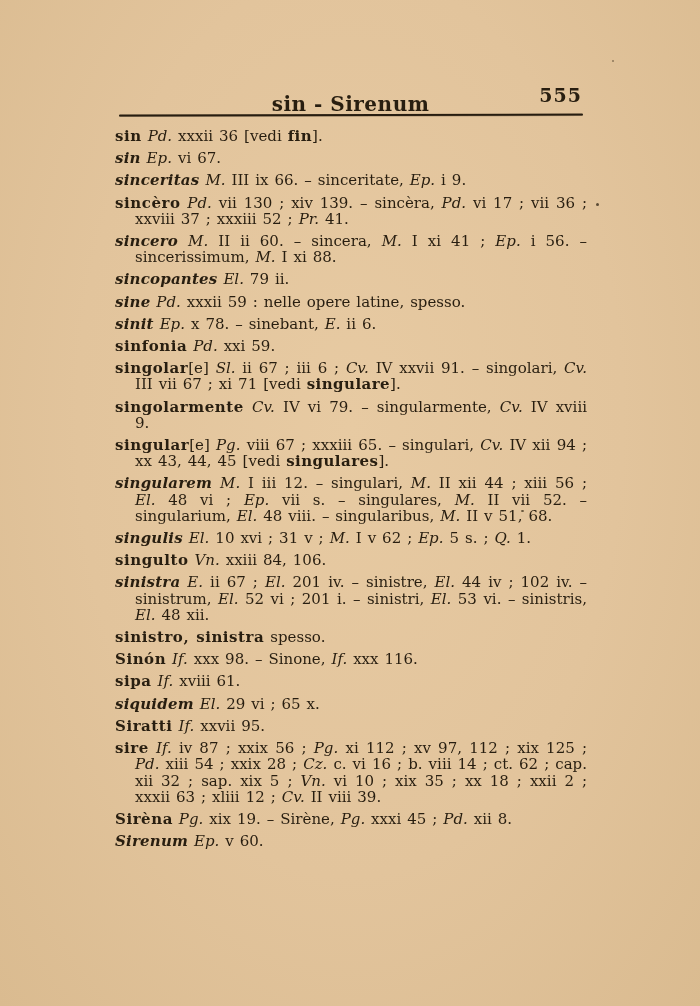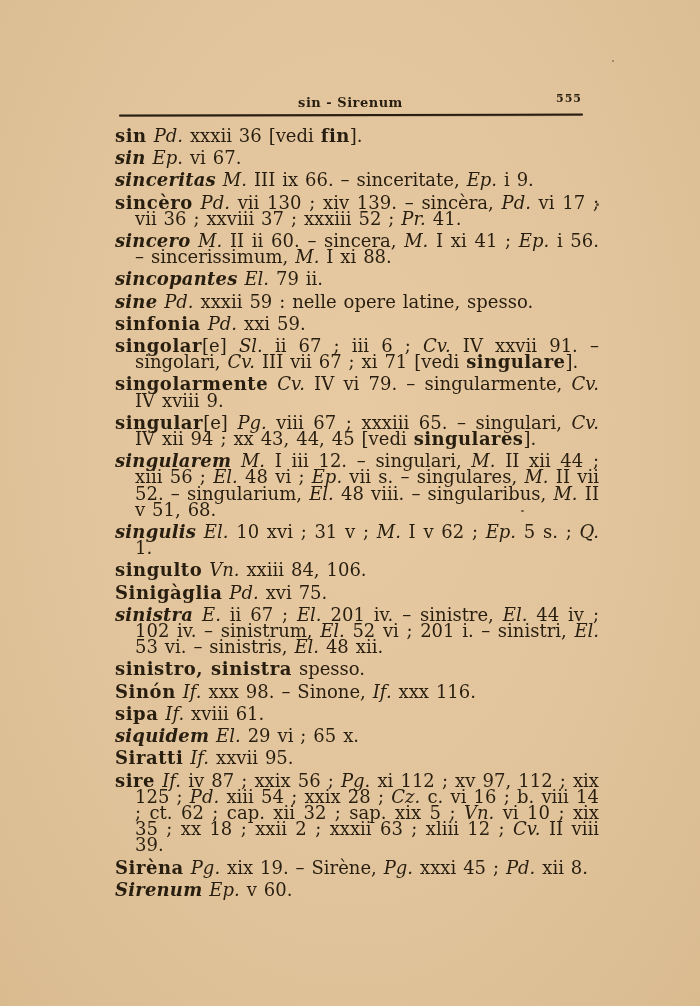--- a/index.html
+++ b/index.html
@@ -9,39 +9,39 @@
     background: radial-gradient(ellipse at 50% 42%, #e7caa2 0%, #e2c49c 55%, #dabb90 100%);
     font-family:"DejaVu Serif", serif;
     color:#281e10;
     overflow:hidden;
   }
   .running-header {
     position:absolute; top:92px; left:118px; width:465px;
     text-align:center;
   }
   .running-title {
-    font-weight:bold; font-size:13px; letter-spacing:0.5px;
+    font-weight:bold; font-size:20px; letter-spacing:0.5px;
   }
   .page-number {
-    position:absolute; top:92px; right:118px;
-    font-weight:bold; font-size:11px; letter-spacing:1px;
+    position:absolute; top:84px; right:118px;
+    font-weight:bold; font-size:19px; letter-spacing:1px;
   }
   .header-rule {
     position:absolute; top:114px; left:119px; width:464px; height:2.4px;
     background:#271d10;
     border-radius:1px;
     transform:rotate(-0.12deg);
     box-shadow:0 0.5px 0 rgba(39,29,16,0.35);
   }
   .entries {
     position:absolute; top:128px; left:115px; width:484px;
   }
   p.entry {
-    margin:0 0 6px 0;
-    font-size:18px;
+    margin:0 12px 6px 0;
+    font-size:15px;
     line-height:16.2px;
     text-align:justify;
     padding-left:20px;
     text-indent:-20px;
     word-spacing:1.2px;
   }
   .s-hw  { font-weight:bold; letter-spacing:0.55px; }
   .s-hwi { font-weight:bold; font-style:italic; letter-spacing:0.2px; }
   .s-i   { font-style:italic; }
   .s-b   { font-weight:bold; letter-spacing:0.45px; }
@@ -64,28 +64,28 @@
   <div class="header-rule"></div>
 
   <div class="entries">
       <p class="entry"><span class="s-hw">sin</span><span class="s-i"> Pd.</span><span class="s-r"> xxxii 36 [vedi </span><span class="s-b">fin</span><span class="s-r">].</span></p>
       <p class="entry"><span class="s-hwi">sin</span><span class="s-i"> Ep.</span><span class="s-r"> vi 67.</span></p>
       <p class="entry"><span class="s-hwi">sinceritas</span><span class="s-i"> M.</span><span class="s-r"> III ix 66. – sinceritate, </span><span class="s-i">Ep.</span><span class="s-r"> i 9.</span></p>
       <p class="entry"><span class="s-hw">sincèro</span><span class="s-i"> Pd.</span><span class="s-r"> vii 130 ; xiv 139. – sincèra, </span><span class="s-i">Pd.</span><span class="s-r"> vi 17 ; vii 36 ; xxviii 37 ; xxxiii 52 ; </span><span class="s-i">Pr.</span><span class="s-r"> 41.</span></p>
       <p class="entry"><span class="s-hwi">sincero</span><span class="s-i"> M.</span><span class="s-r"> II ii 60. – sincera, </span><span class="s-i">M.</span><span class="s-r"> I xi 41 ; </span><span class="s-i">Ep.</span><span class="s-r"> i 56. – sincerissimum, </span><span class="s-i">M.</span><span class="s-r"> I xi 88.</span></p>
       <p class="entry"><span class="s-hwi">sincopantes</span><span class="s-i"> El.</span><span class="s-r"> 79 ii.</span></p>
       <p class="entry"><span class="s-hwi">sine</span><span class="s-i"> Pd.</span><span class="s-r"> xxxii 59 : nelle opere latine, spesso.</span></p>
+      <p class="entry"><span class="s-hwi">sinit</span><span class="s-i"> Ep.</span><span class="s-r"> x 78. – sinebant, </span><span class="s-i">E.</span><span class="s-r"> ii 6.</span></p>
       <p class="entry"><span class="s-hw">sinfonia</span><span class="s-i"> Pd.</span><span class="s-r"> xxi 59.</span></p>
       <p class="entry"><span class="s-hw">singolar</span><span class="s-r">[e] </span><span class="s-i">Sl.</span><span class="s-r"> ii 67 ; iii 6 ; </span><span class="s-i">Cv.</span><span class="s-r"> IV xxvii 91. – singolari, </span><span class="s-i">Cv.</span><span class="s-r"> III vii 67 ; xi 71 [vedi </span><span class="s-b">singulare</span><span class="s-r">].</span></p>
       <p class="entry"><span class="s-hw">singolarmente</span><span class="s-i"> Cv.</span><span class="s-r"> IV vi 79. – singularmente, </span><span class="s-i">Cv.</span><span class="s-r"> IV xviii 9.</span></p>
       <p class="entry"><span class="s-hw">singular</span><span class="s-r">[e] </span><span class="s-i">Pg.</span><span class="s-r"> viii 67 ; xxxiii 65. – singulari, </span><span class="s-i">Cv.</span><span class="s-r"> IV xii 94 ; xx 43, 44, 45 [vedi </span><span class="s-b">singulares</span><span class="s-r">].</span></p>
       <p class="entry"><span class="s-hwi">singularem</span><span class="s-i"> M.</span><span class="s-r"> I iii 12. – singulari, </span><span class="s-i">M.</span><span class="s-r"> II xii 44 ; xiii 56 ; </span><span class="s-i">El.</span><span class="s-r"> 48 vi ; </span><span class="s-i">Ep.</span><span class="s-r"> vii s. – singulares, </span><span class="s-i">M.</span><span class="s-r"> II vii 52. – singularium, </span><span class="s-i">El.</span><span class="s-r"> 48 viii. – singularibus, </span><span class="s-i">M.</span><span class="s-r"> II v 51, 68.</span></p>
       <p class="entry"><span class="s-hwi">singulis</span><span class="s-i"> El.</span><span class="s-r"> 10 xvi ; 31 v ; </span><span class="s-i">M.</span><span class="s-r"> I v 62 ; </span><span class="s-i">Ep.</span><span class="s-r"> 5 s. ; </span><span class="s-i">Q.</span><span class="s-r"> 1.</span></p>
       <p class="entry"><span class="s-hw">singulto</span><span class="s-i"> Vn.</span><span class="s-r"> xxiii 84, 106.</span></p>
-      <p class="entry"><span class="s-hw">Sinigàglia</span><span class="s-i"> Pd.</span><span class="s-r"> xvi 75.</span></p>
       <p class="entry"><span class="s-hwi">sinistra</span><span class="s-i"> E.</span><span class="s-r"> ii 67 ; </span><span class="s-i">El.</span><span class="s-r"> 201 iv. – sinistre, </span><span class="s-i">El.</span><span class="s-r"> 44 iv ; 102 iv. – sinistrum, </span><span class="s-i">El.</span><span class="s-r"> 52 vi ; 201 i. – sinistri, </span><span class="s-i">El.</span><span class="s-r"> 53 vi. – sinistris, </span><span class="s-i">El.</span><span class="s-r"> 48 xii.</span></p>
       <p class="entry"><span class="s-hw">sinistro, sinistra</span><span class="s-r"> spesso.</span></p>
       <p class="entry"><span class="s-hw">Sinón</span><span class="s-i"> If.</span><span class="s-r"> xxx 98. – Sinone, </span><span class="s-i">If.</span><span class="s-r"> xxx 116.</span></p>
       <p class="entry"><span class="s-hw">sipa</span><span class="s-i"> If.</span><span class="s-r"> xviii 61.</span></p>
       <p class="entry"><span class="s-hwi">siquidem</span><span class="s-i"> El.</span><span class="s-r"> 29 vi ; 65 x.</span></p>
       <p class="entry"><span class="s-hw">Siratti</span><span class="s-i"> If.</span><span class="s-r"> xxvii 95.</span></p>
       <p class="entry"><span class="s-hw">sire</span><span class="s-i"> If.</span><span class="s-r"> iv 87 ; xxix 56 ; </span><span class="s-i">Pg.</span><span class="s-r"> xi 112 ; xv 97, 112 ; xix 125 ; </span><span class="s-i">Pd.</span><span class="s-r"> xiii 54 ; xxix 28 ; </span><span class="s-i">Cz.</span><span class="s-r"> c. vi 16 ; b. viii 14 ; ct. 62 ; cap. xii 32 ; sap. xix 5 ; </span><span class="s-i">Vn.</span><span class="s-r"> vi 10 ; xix 35 ; xx 18 ; xxii 2 ; xxxii 63 ; xliii 12 ; </span><span class="s-i">Cv.</span><span class="s-r"> II viii 39.</span></p>
       <p class="entry"><span class="s-hw">Sirèna</span><span class="s-i"> Pg.</span><span class="s-r"> xix 19. – Sirène, </span><span class="s-i">Pg.</span><span class="s-r"> xxxi 45 ; </span><span class="s-i">Pd.</span><span class="s-r"> xii 8.</span></p>
       <p class="entry"><span class="s-hwi">Sirenum</span><span class="s-i"> Ep.</span><span class="s-r"> v 60.</span></p>
     </div>

